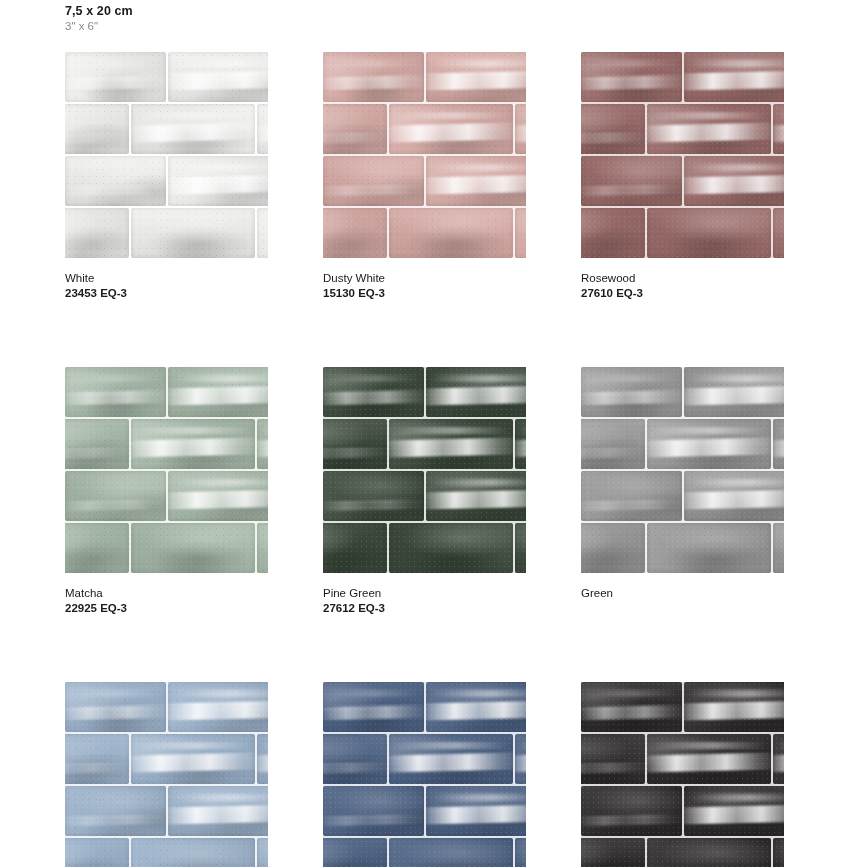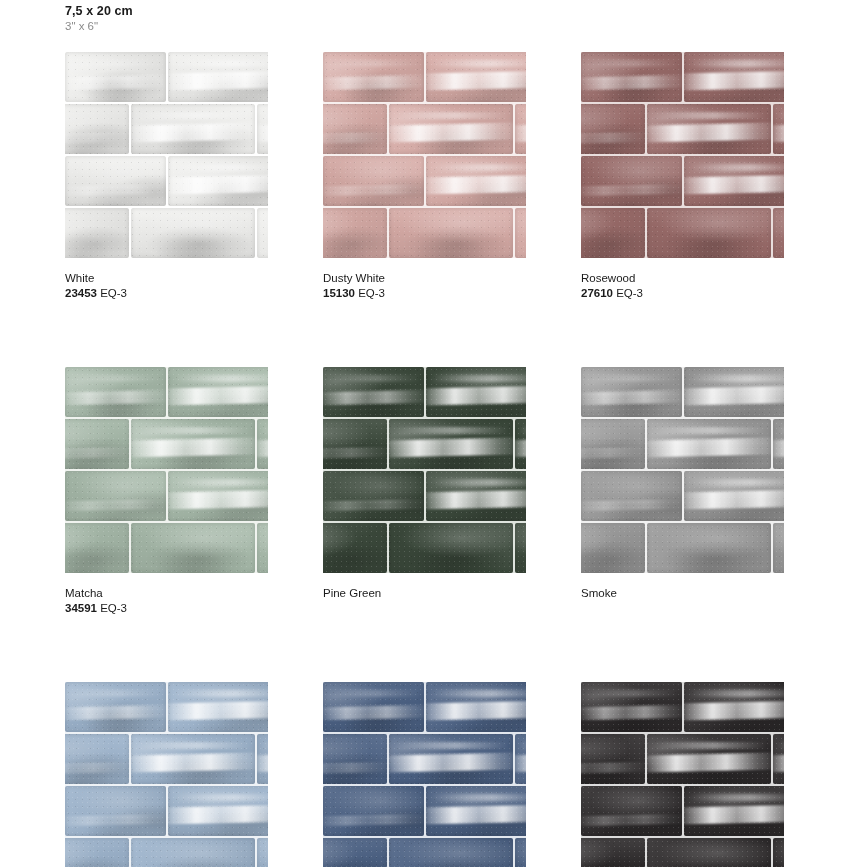--- a/index.html
+++ b/index.html
@@ -183,21 +183,21 @@
     font-size: 11.5px;
     color: #1b1b1b;
     line-height: 15px;
     margin-top: 1px;
     white-space: nowrap;
   }
   .caption .tile-ref .code {
     font-weight: bold;
   }
   .caption .tile-ref .suffix {
-    font-weight: normal;
+    font-weight: bold;
   }
 </style>
 </head>
 <body>
 
 <div class="page">
 
   <div class="header">
     <div class="size-metric">7,5 x 20 cm</div>
     <div class="size-imperial">3" x 6"</div>
@@ -538,21 +538,21 @@
               <div class="body" style="background-image: radial-gradient(70% 55% at 35% 30%, rgba(255, 255, 255, 0.2), rgba(255, 255, 255, 0) 70%), radial-gradient(60% 50% at 84% 72%, rgba(0, 0, 0, 0.14), rgba(0, 0, 0, 0) 72%), radial-gradient(45% 70% at 50% 100%, rgba(0, 0, 0, 0.1), rgba(0, 0, 0, 0) 70%), linear-gradient(160deg, rgba(255, 255, 255, 0.1) 0%, rgba(0, 0, 0, 0.05) 55%, rgba(0, 0, 0, 0.1) 100%);"></div>
               <div class="grain" style="background-position: 1px 6px, 3px 2px;"></div>
               <div class="gloss"></div>
               <div class="gloss2"></div>
               <div class="edge"></div>
             </div>
           </div>
         </div>
         <div class="caption">
           <div class="tile-name">Matcha</div>
-          <div class="tile-ref"><span class="code">34591</span><span class="suffix"> EQ-3</span></div>
+          <div class="tile-ref"><span class="code">22925</span><span class="suffix"> EQ-3</span></div>
         </div>
       </div>
       <div class="swatch-card">
         <div class="tile-mosaic" style="background: rgb(223, 228, 222);">
           <div class="tile-row r0">
             <div class="tile gl-mid" style="--tile: #3c4a3c; left: 0px; width: 101px;">
               <div class="body" style="background-image: radial-gradient(70% 55% at 12% 30%, rgba(255, 255, 255, 0.2), rgba(255, 255, 255, 0) 70%), radial-gradient(60% 50% at 55% 72%, rgba(0, 0, 0, 0.14), rgba(0, 0, 0, 0) 72%), radial-gradient(45% 70% at 50% 100%, rgba(0, 0, 0, 0.1), rgba(0, 0, 0, 0) 70%), linear-gradient(148deg, rgba(255, 255, 255, 0.1) 0%, rgba(0, 0, 0, 0.05) 55%, rgba(0, 0, 0, 0.1) 100%);"></div>
               <div class="grain" style="background-position: 0px 0px, 0px 0px;"></div>
               <div class="gloss"></div>
               <div class="gloss2"></div>
@@ -624,20 +624,21 @@
               <div class="body" style="background-image: radial-gradient(70% 55% at 35% 30%, rgba(255, 255, 255, 0.2), rgba(255, 255, 255, 0) 70%), radial-gradient(60% 50% at 84% 72%, rgba(0, 0, 0, 0.14), rgba(0, 0, 0, 0) 72%), radial-gradient(45% 70% at 50% 100%, rgba(0, 0, 0, 0.1), rgba(0, 0, 0, 0) 70%), linear-gradient(167deg, rgba(255, 255, 255, 0.1) 0%, rgba(0, 0, 0, 0.05) 55%, rgba(0, 0, 0, 0.1) 100%);"></div>
               <div class="grain" style="background-position: 1px 6px, 3px 2px;"></div>
               <div class="gloss"></div>
               <div class="gloss2"></div>
               <div class="edge"></div>
             </div>
           </div>
         </div>
         <div class="caption">
           <div class="tile-name">Pine Green</div>
+          <div class="tile-ref"><span class="code">27612</span><span class="suffix"> EQ-3</span></div>
         </div>
       </div>
       <div class="swatch-card">
         <div class="tile-mosaic" style="background: rgb(240, 240, 240);">
           <div class="tile-row r0">
             <div class="tile gl-mid" style="--tile: #9a9a9a; left: 0px; width: 101px;">
               <div class="body" style="background-image: radial-gradient(70% 55% at 12% 30%, rgba(255, 255, 255, 0.2), rgba(255, 255, 255, 0) 70%), radial-gradient(60% 50% at 55% 72%, rgba(0, 0, 0, 0.14), rgba(0, 0, 0, 0) 72%), radial-gradient(45% 70% at 50% 100%, rgba(0, 0, 0, 0.1), rgba(0, 0, 0, 0) 70%), linear-gradient(155deg, rgba(255, 255, 255, 0.1) 0%, rgba(0, 0, 0, 0.05) 55%, rgba(0, 0, 0, 0.1) 100%);"></div>
               <div class="grain" style="background-position: 0px 0px, 0px 0px;"></div>
               <div class="gloss"></div>
               <div class="gloss2"></div>
@@ -708,21 +709,21 @@
             <div class="tile gl-none" style="--tile: #9a9a9a; left: 192px; width: 95px;">
               <div class="body" style="background-image: radial-gradient(70% 55% at 35% 30%, rgba(255, 255, 255, 0.2), rgba(255, 255, 255, 0) 70%), radial-gradient(60% 50% at 84% 72%, rgba(0, 0, 0, 0.14), rgba(0, 0, 0, 0) 72%), radial-gradient(45% 70% at 50% 100%, rgba(0, 0, 0, 0.1), rgba(0, 0, 0, 0) 70%), linear-gradient(174deg, rgba(255, 255, 255, 0.1) 0%, rgba(0, 0, 0, 0.05) 55%, rgba(0, 0, 0, 0.1) 100%);"></div>
               <div class="grain" style="background-position: 1px 6px, 3px 2px;"></div>
               <div class="gloss"></div>
               <div class="gloss2"></div>
               <div class="edge"></div>
             </div>
           </div>
         </div>
         <div class="caption">
-          <div class="tile-name">Smoke</div>
+          <div class="tile-name">Green</div>
         </div>
       </div>
       <div class="swatch-card">
         <div class="tile-mosaic" style="background: rgb(238, 242, 246);">
           <div class="tile-row r0">
             <div class="tile gl-mid" style="--tile: #9db4cd; left: 0px; width: 101px;">
               <div class="body" style="background-image: radial-gradient(70% 55% at 12% 30%, rgba(255, 255, 255, 0.2), rgba(255, 255, 255, 0) 70%), radial-gradient(60% 50% at 55% 72%, rgba(0, 0, 0, 0.14), rgba(0, 0, 0, 0) 72%), radial-gradient(45% 70% at 50% 100%, rgba(0, 0, 0, 0.1), rgba(0, 0, 0, 0) 70%), linear-gradient(162deg, rgba(255, 255, 255, 0.1) 0%, rgba(0, 0, 0, 0.05) 55%, rgba(0, 0, 0, 0.1) 100%);"></div>
               <div class="grain" style="background-position: 0px 0px, 0px 0px;"></div>
               <div class="gloss"></div>
               <div class="gloss2"></div>

